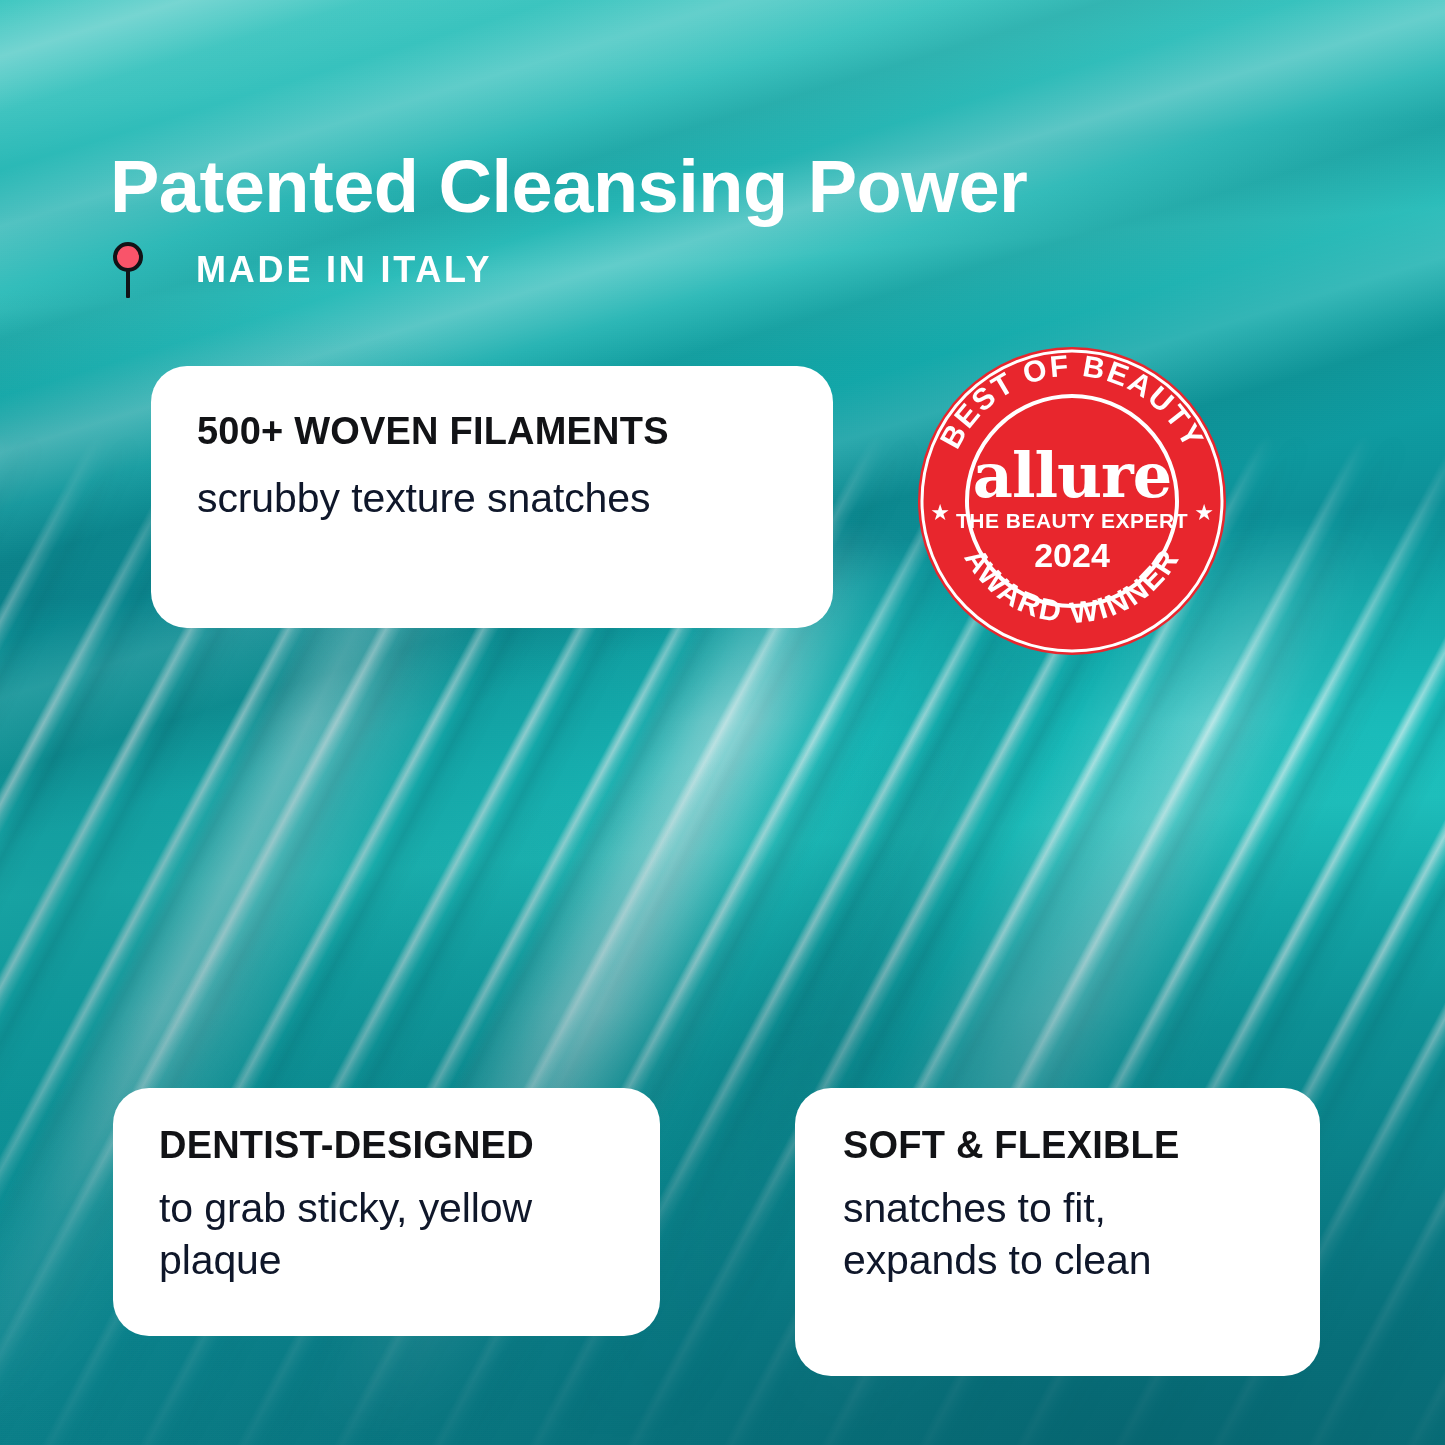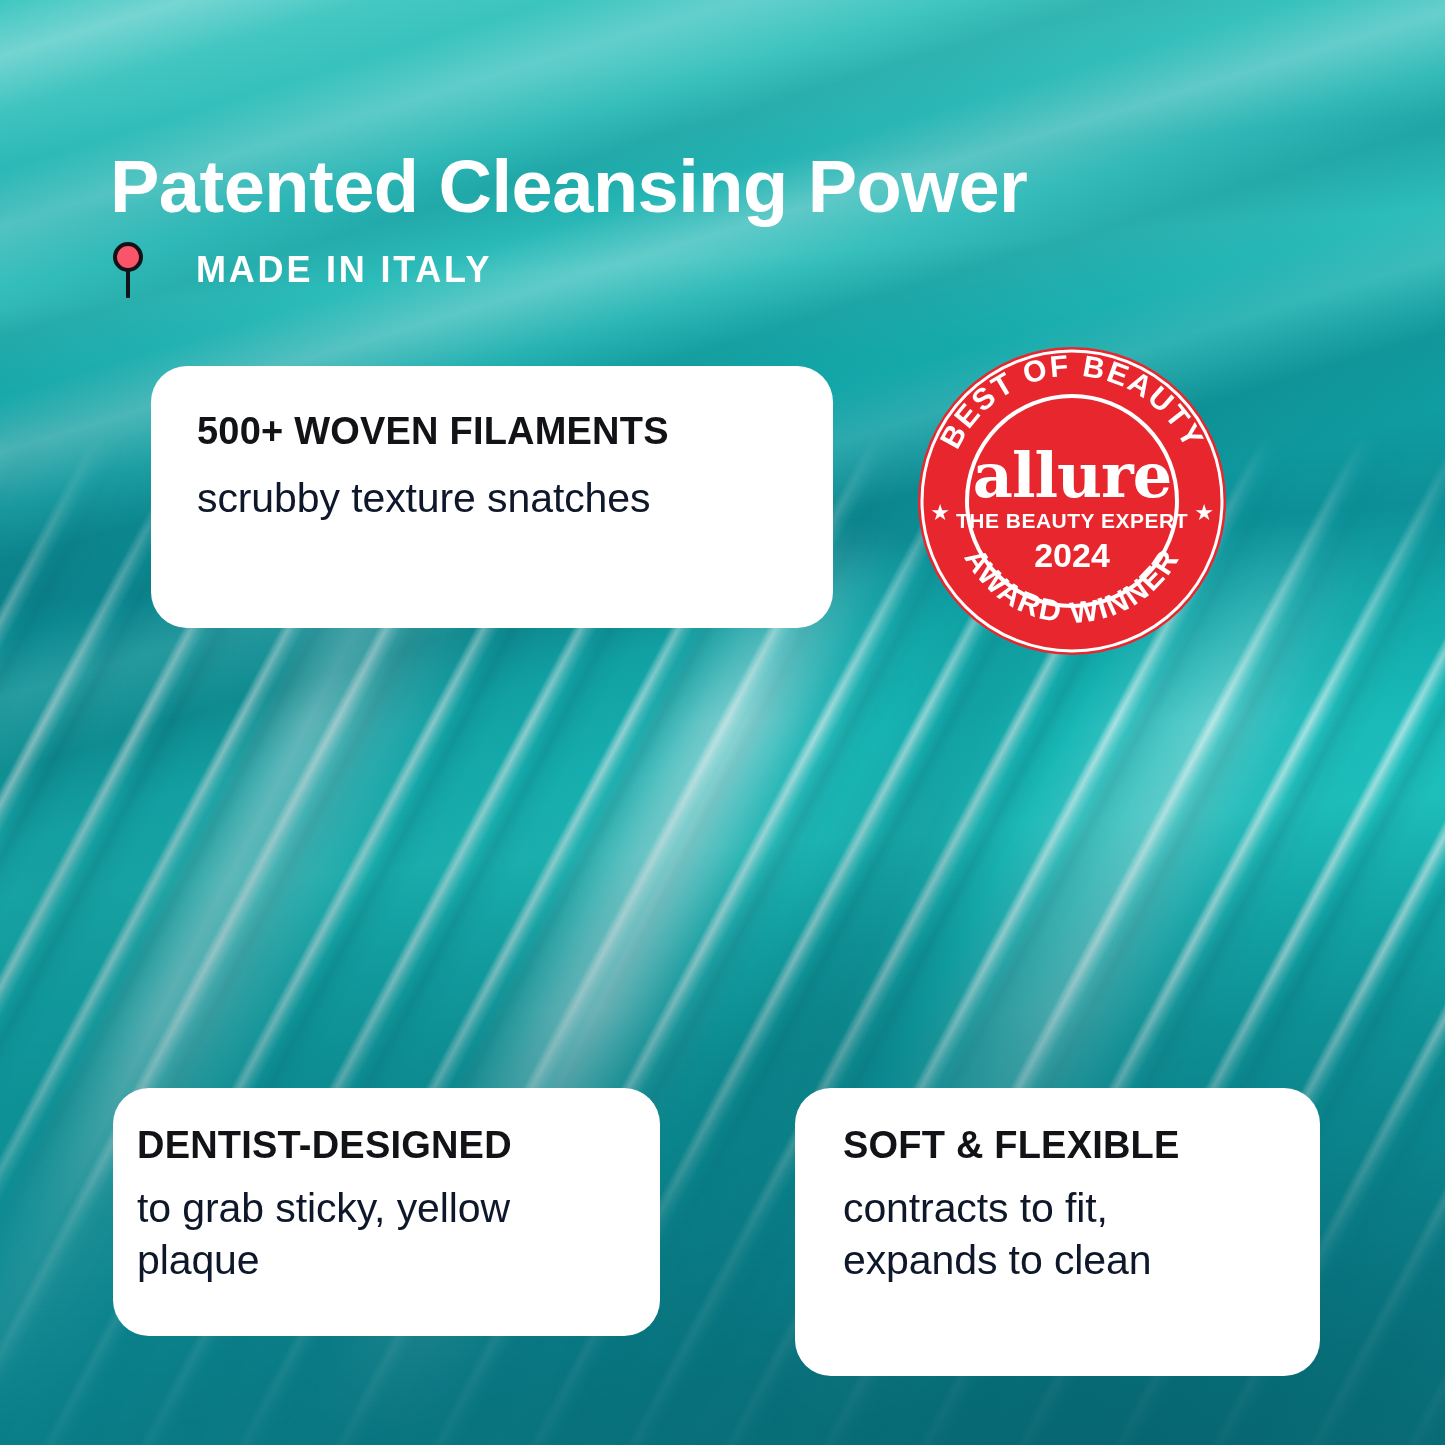--- a/index.html
+++ b/index.html
@@ -213,21 +213,21 @@
     left: 113px; top: 366px;
     width: 682px; height: 262px;
     padding: 46px 42px 16px 46px;
     margin-left: 38px;
   }
   #card-filaments .card-body { margin-top: 20px; }
 
   #card-dentist {
     left: 113px; top: 1088px;
     width: 547px; height: 248px;
-    padding: 38px 28px 0 24px;
+    padding: 38px 28px 0 46px;
   }
   #card-dentist .card-body { margin-top: 16px; }
 
   #card-soft {
     left: 795px; top: 1088px;
     width: 525px; height: 288px;
     padding: 38px 28px 0 48px;
   }
   #card-soft .card-body { margin-top: 16px; }
 
@@ -274,21 +274,21 @@
       <div class="card-title">DENTIST-DESIGNED</div>
       <div class="card-body">
         <div>to grab sticky, yellow</div>
         <div>plaque</div>
       </div>
     </div>
 
     <div class="card" id="card-soft">
       <div class="card-title">SOFT &amp; FLEXIBLE</div>
       <div class="card-body">
-        <div>contracts to fit,</div>
+        <div>snatches to fit,</div>
         <div>expands to clean</div>
       </div>
     </div>
 
     <div id="allure-badge">
       <svg viewBox="0 0 312 312" xmlns="http://www.w3.org/2000/svg">
         <defs>
           <path id="arcTop" d="M 31 156 A 125 125 0 0 1 281 156" fill="none"></path>
           <path id="arcBottom" d="M 34.5 156 A 121.5 121.5 0 0 0 277.5 156" fill="none"></path>
         </defs>

